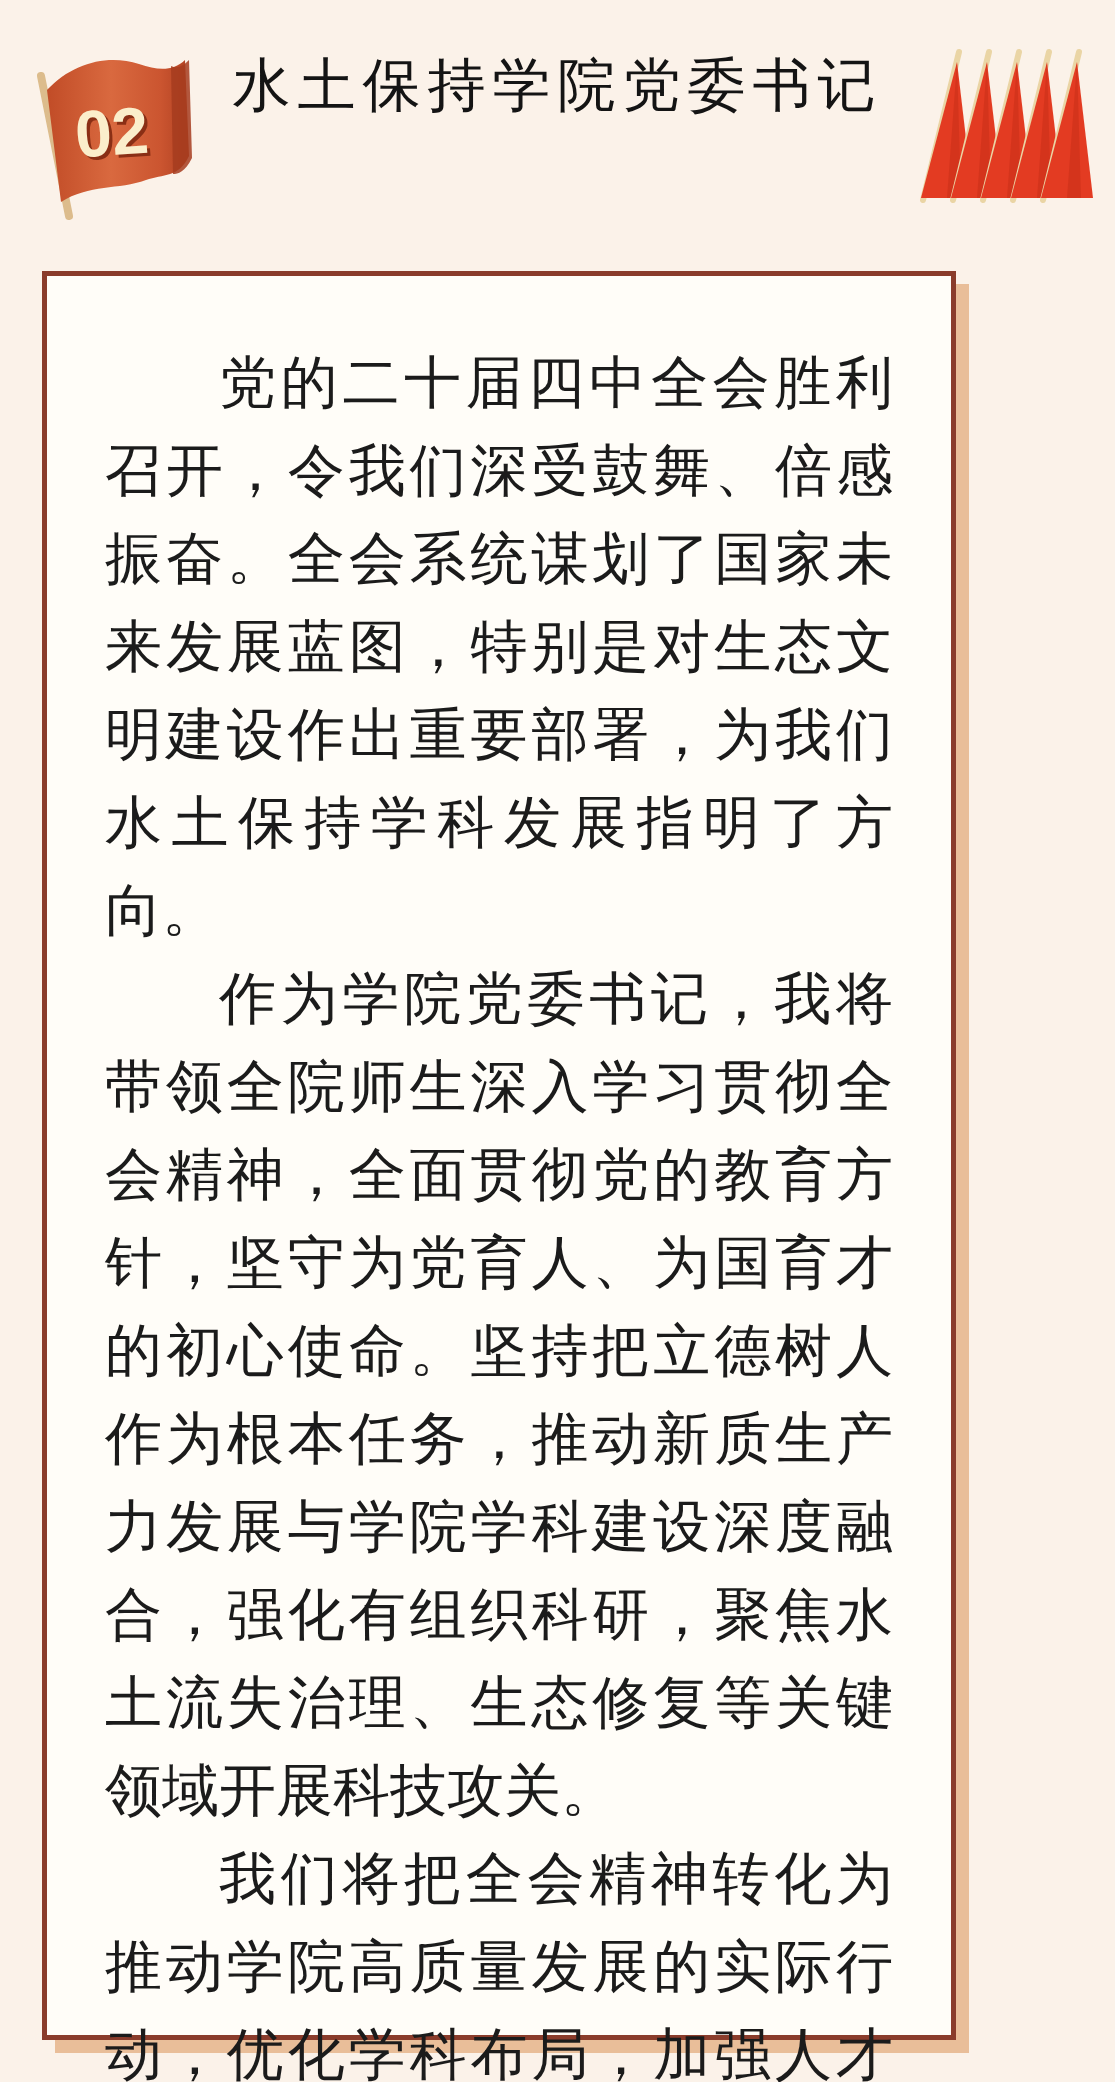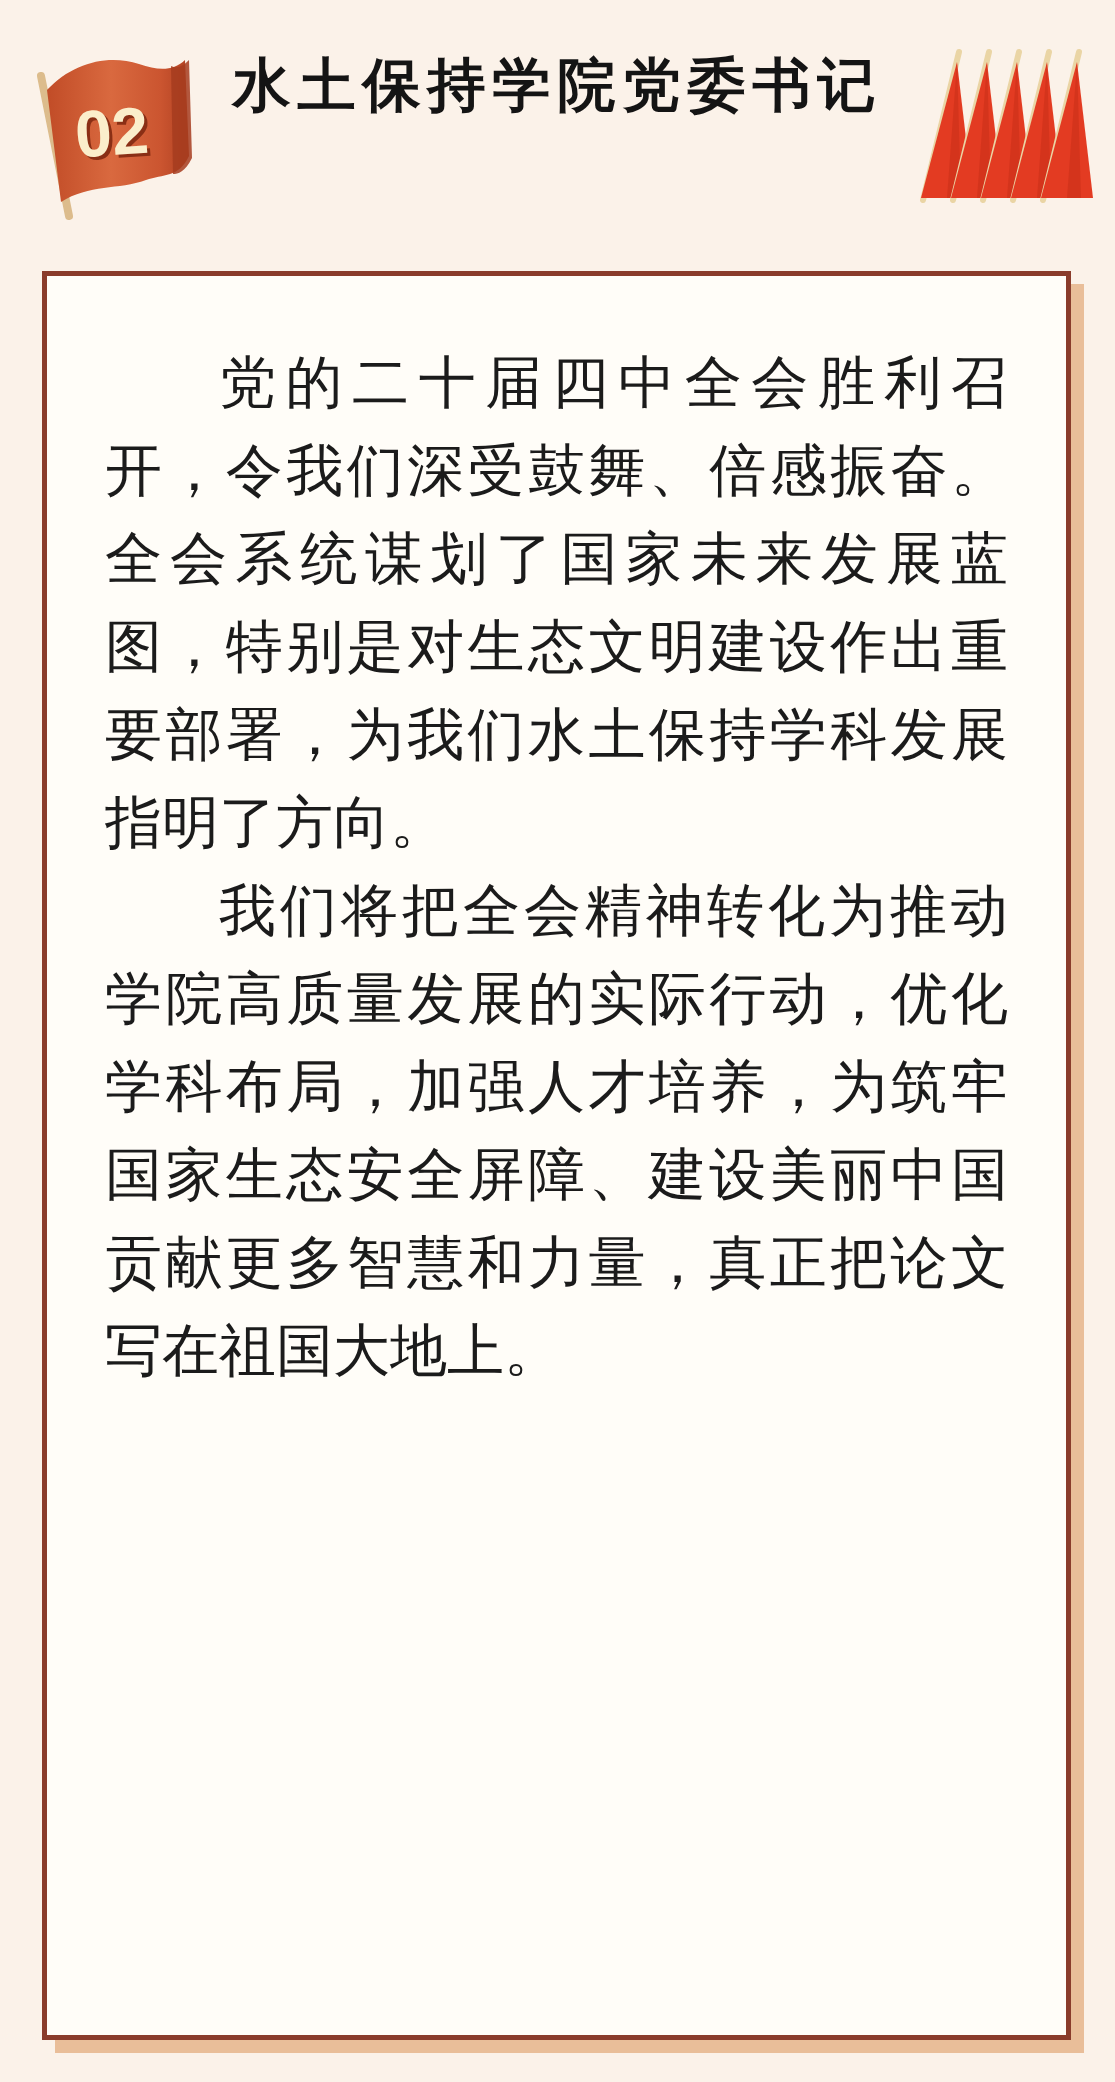--- a/index.html
+++ b/index.html
@@ -21,36 +21,36 @@
   }
   .badge-flag{
     position:absolute;
     left:33px; top:36px;
     width:200px; height:190px;
   }
   .page-title{
     position:absolute;
     left:0; top:40px; width:1115px;
     text-align:center;
-    font-weight:700;
+    font-weight:400;
     color:#141414;
     font-size:58px;
     line-height:90px;
     letter-spacing:7px;
   }
   .pennant-flags{
     position:absolute;
     right:18px; top:46px;
     width:190px; height:160px;
   }
   
   .content-box{
     position:absolute;
     left:42px; top:271px;
-    width:1029px; height:1769px;
+    width:914px; height:1769px;
     box-sizing:border-box;
     background:#fffdf8;
     border:5px solid #8a3c2b;
     box-shadow:13px 13px 0 0 #e9be99;
   }
   .content-text{
     padding:62px 58px 0 58px;
     color:#1b1b1b;
     font-size:57px;
     line-height:88px;
@@ -132,17 +132,18 @@
             <polygon points="50,16 40,152 54,152" fill="#c92f18" opacity="0.55"></polygon>
           </g>
         </g>
       </svg>
     </div>
   </div>
 
   <div class="content-box">
     <div class="content-text">
       <p>党的二十届四中全会胜利召开，令我们深受鼓舞、倍感振奋。全会系统谋划了国家未来发展蓝图，特别是对生态文明建设作出重要部署，为我们水土保持学科发展指明了方向。</p>
+      <p>作为学院党委书记，我将带领全院师生深入学习贯彻全会精神，全面贯彻党的教育方针，坚守为党育人、为国育才的初心使命。坚持把立德树人作为根本任务，推动新质生产力发展与学院学科建设深度融合，强化有组织科研，聚焦水土流失治理、生态修复等关键领域开展科技攻关。</p>
       <p>我们将把全会精神转化为推动学院高质量发展的实际行动，优化学科布局，加强人才培养，为筑牢国家生态安全屏障、建设美丽中国贡献更多智慧和力量，真正把论文写在祖国大地上。</p>
     </div>
   </div>
 
 </div>
 
 </body></html>

